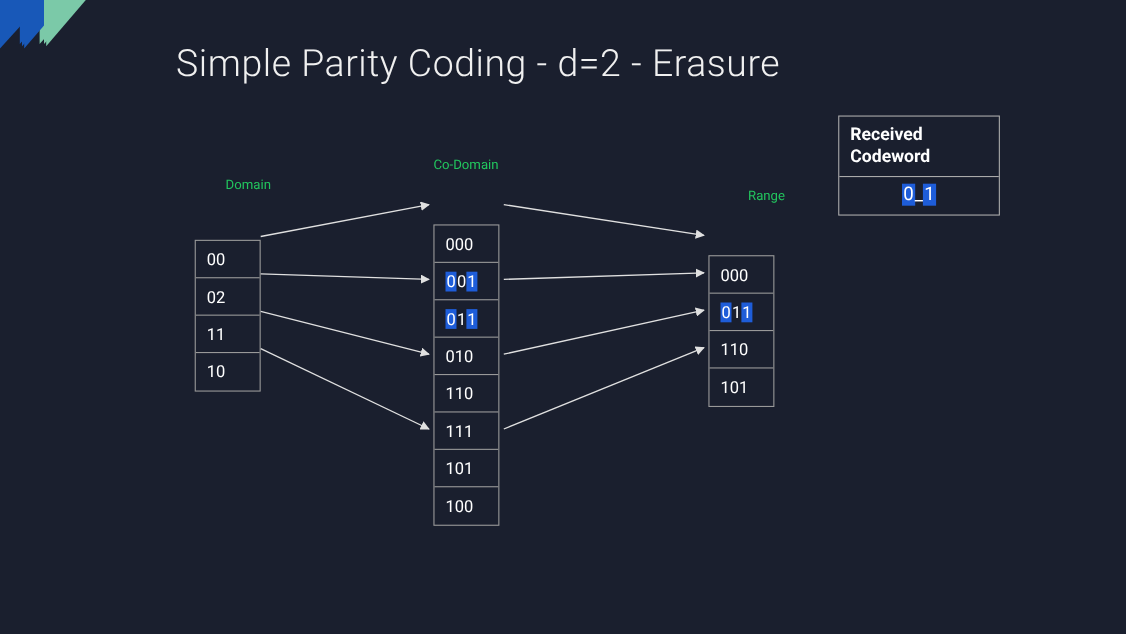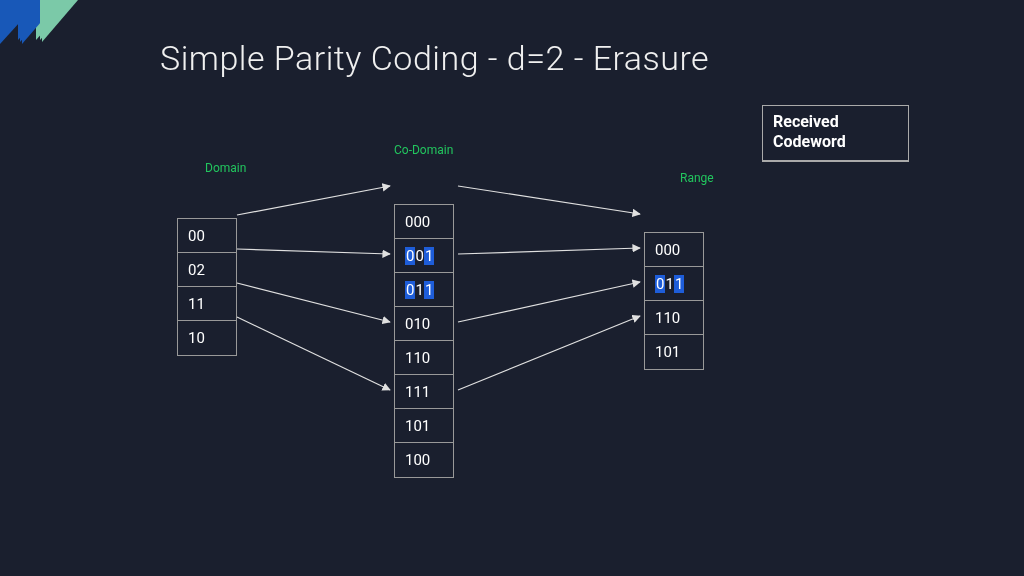--- a/index.html
+++ b/index.html
@@ -158,20 +158,21 @@
 
 <div class="table" id="range-table" style="top:198px; left:644px;">
     <div class="cell">000</div>
     <div class="cell"><span class="hl">0</span>1<span class="hl">1</span></div>
     <div class="cell">110</div>
     <div class="cell">101</div>
   </div>
 
 <div class="received">
   <div class="received-hdr">Received Codeword</div>
+  <div class="received-val" id="received-val"><span class="hl">0</span>_<span class="hl">1</span></div>
 </div>
 
 <svg class="arrows">
   <defs>
     <marker id="ah" viewBox="0 0 10 10" refX="9" refY="5" markerWidth="7" markerHeight="7" orient="auto-start-reverse">
       <path d="M 0 0 L 10 5 L 0 10 z" fill="#e0e0e0"></path>
     </marker>
   </defs>
 
   <line x1="237" y1="215" x2="390" y2="186" stroke="#e0e0e0" stroke-width="1.2" marker-end="url(#ah)"></line>

